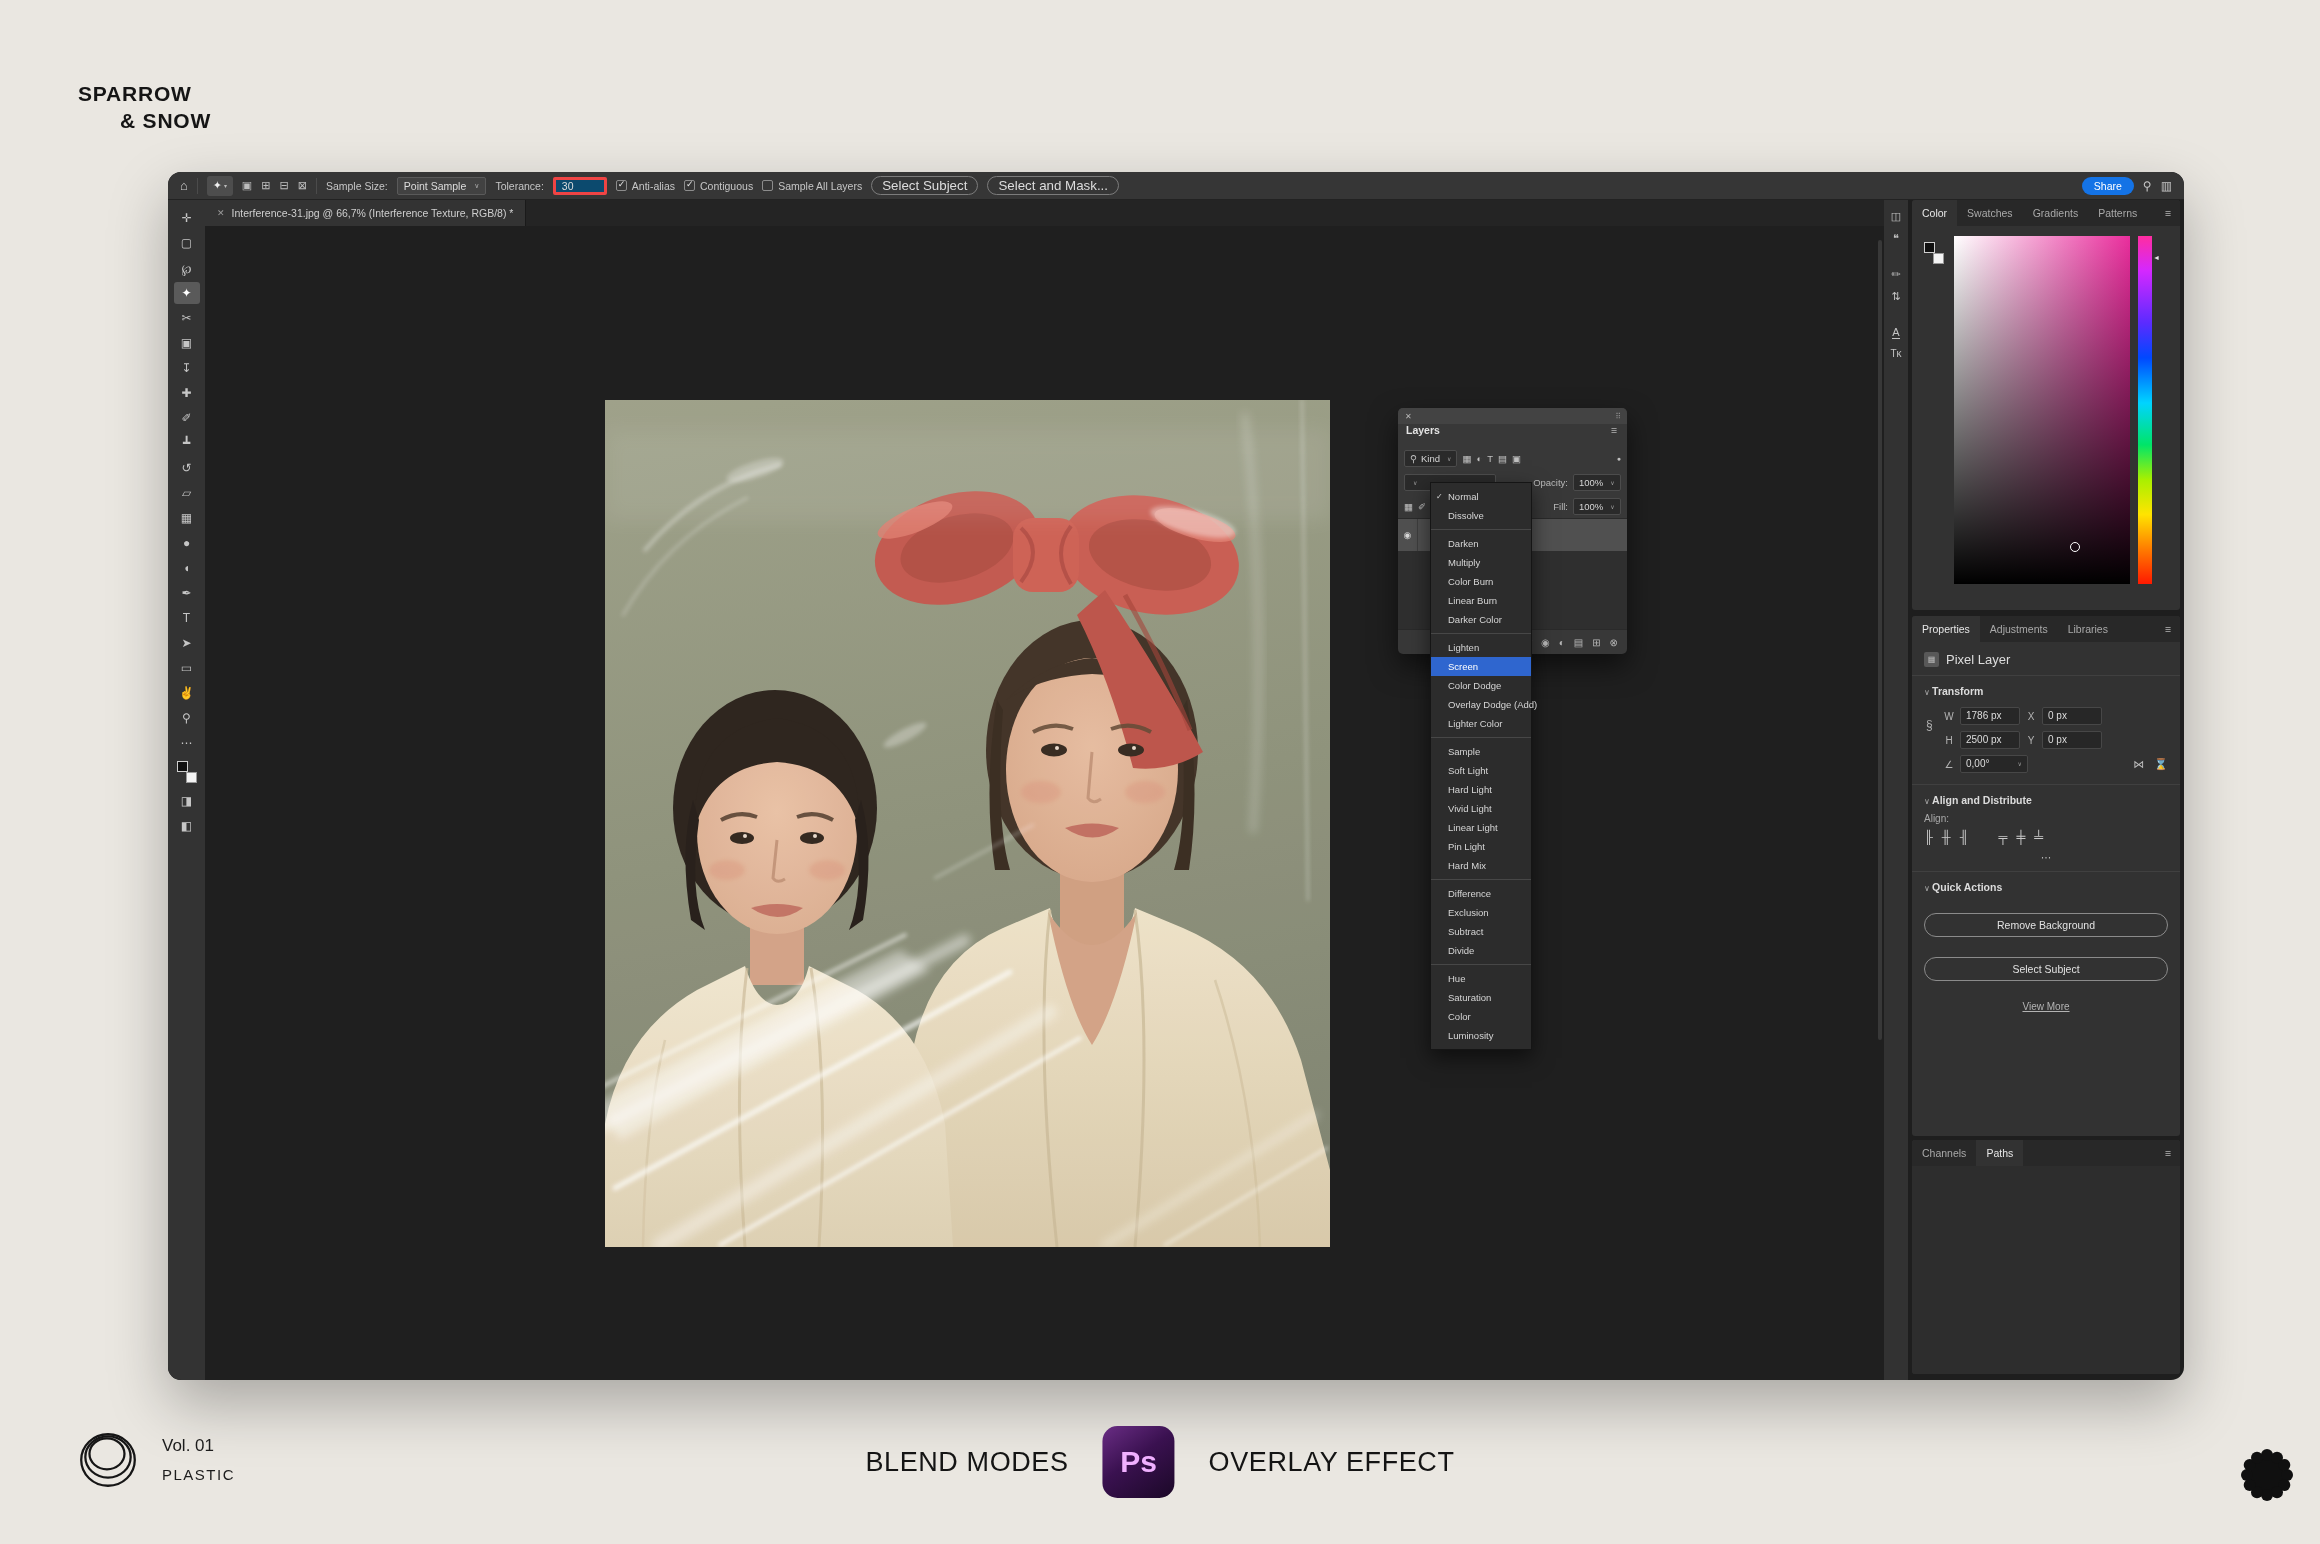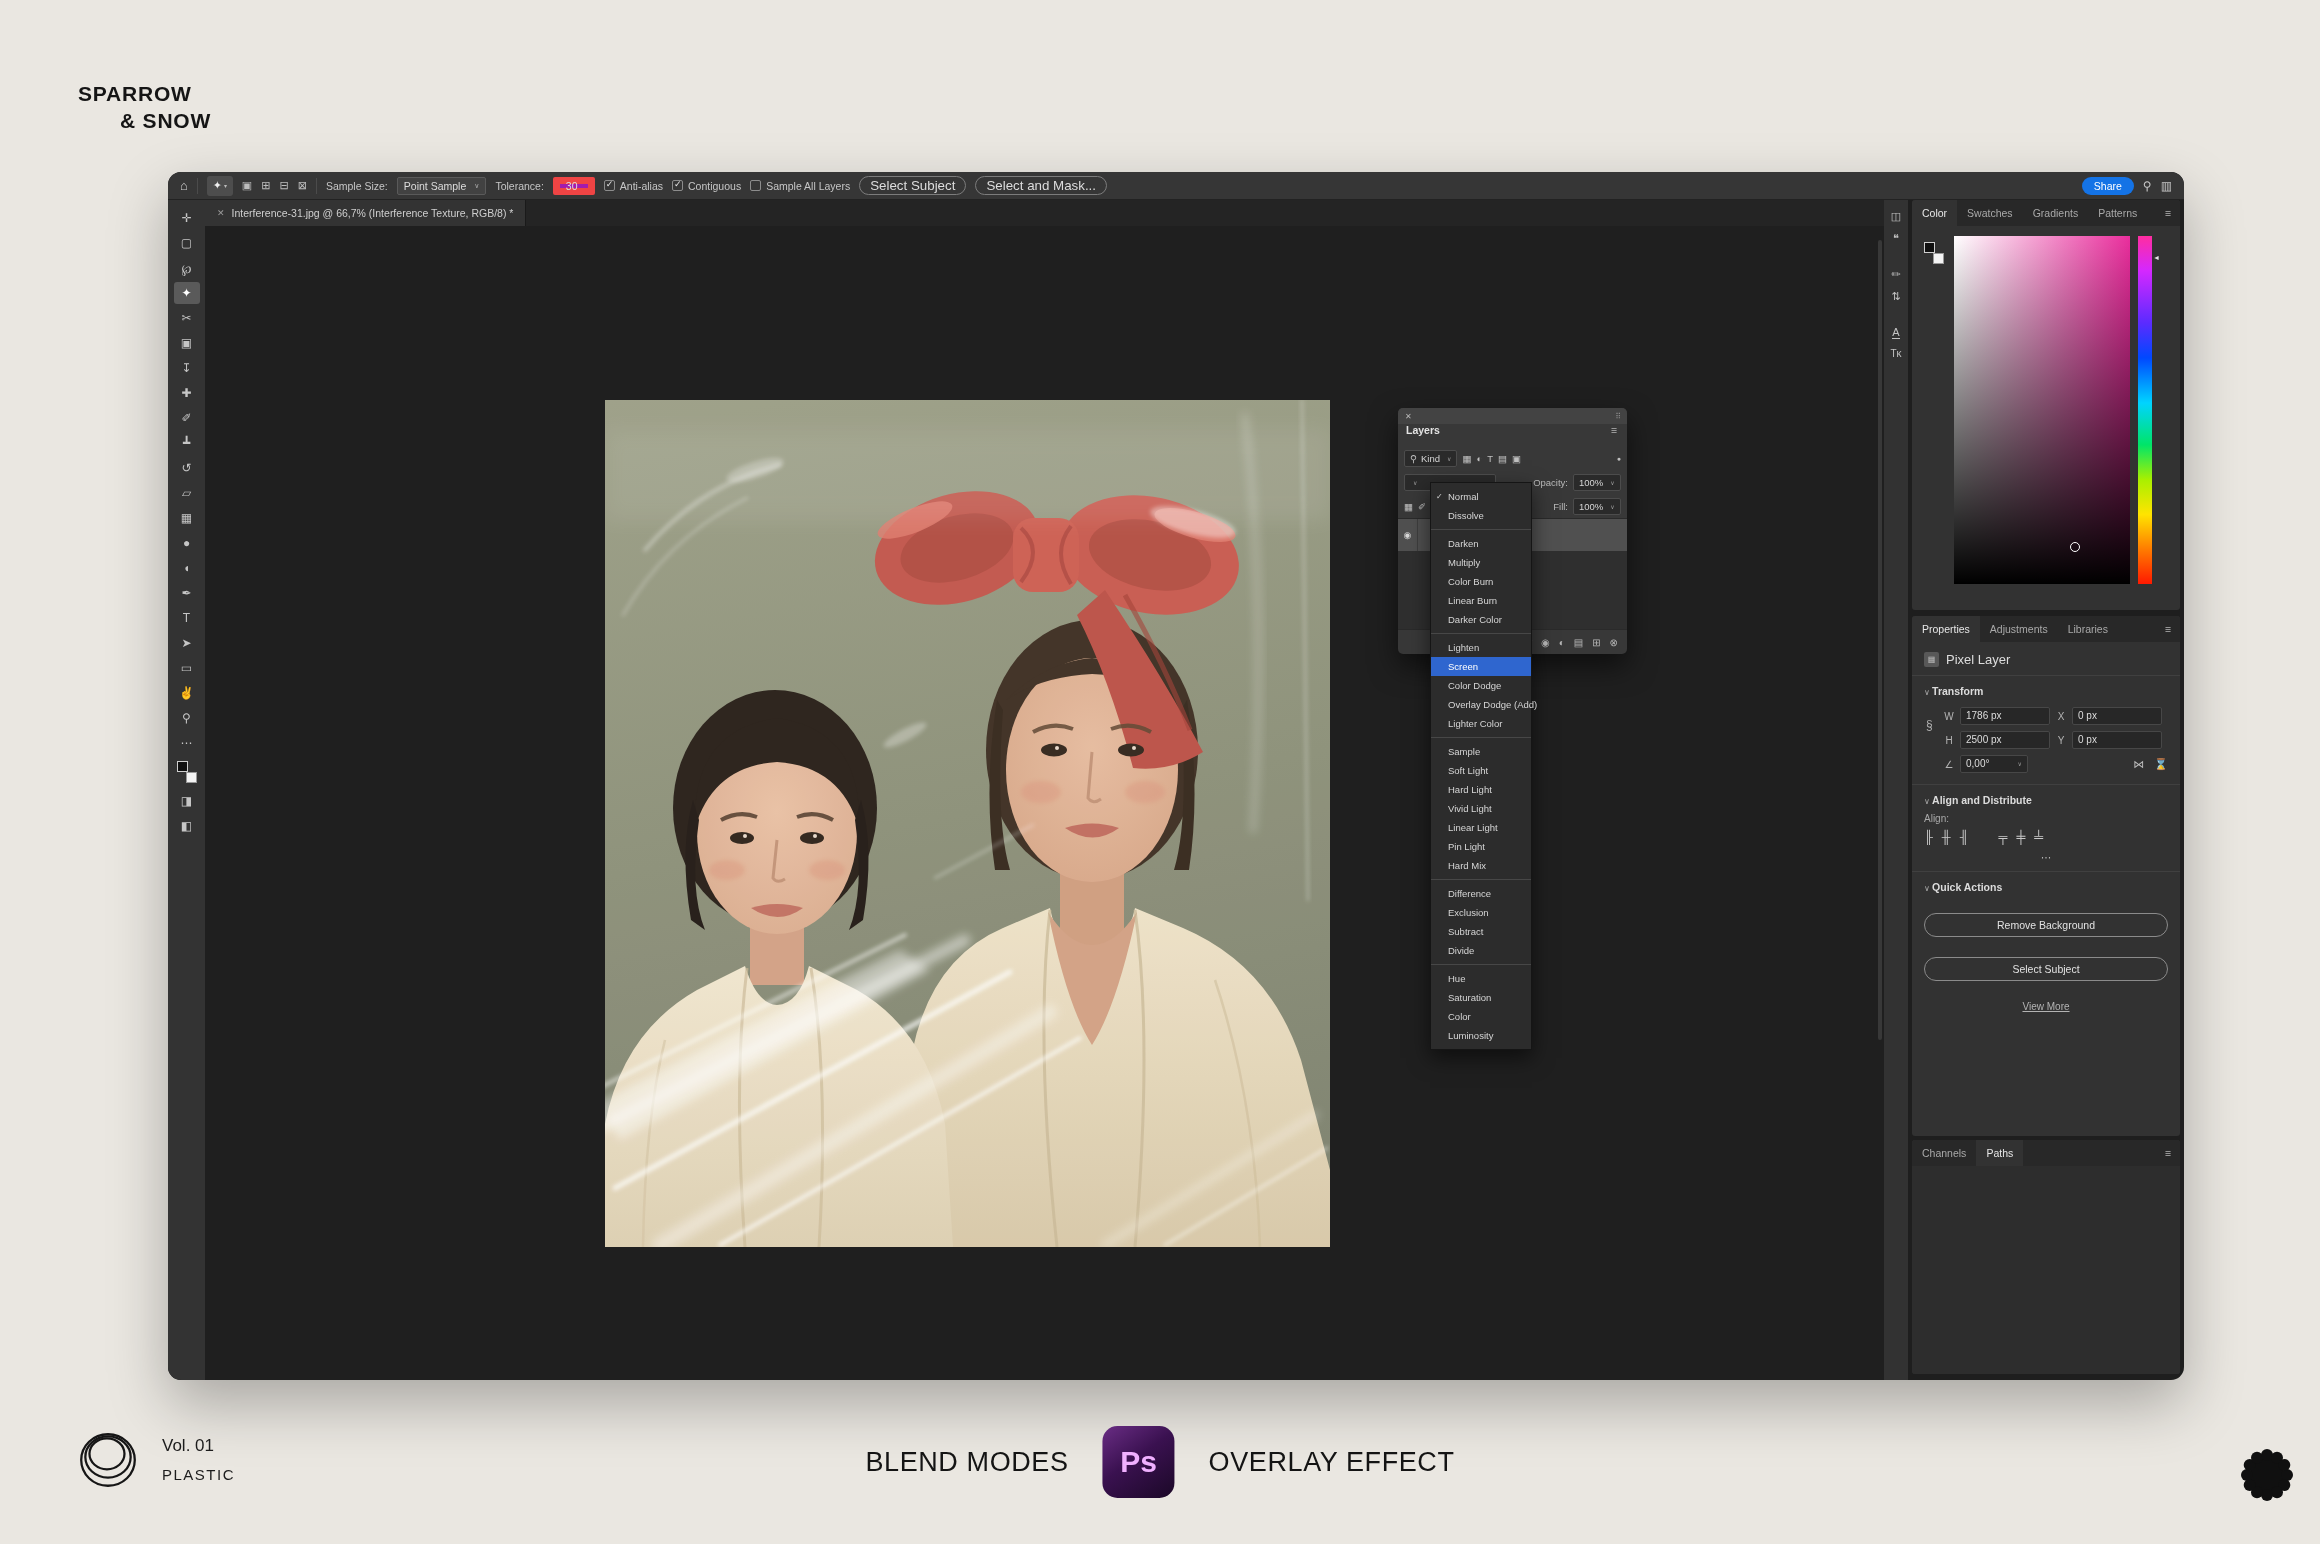--- a/index.html
+++ b/index.html
@@ -22,21 +22,21 @@
 
 .obar{position:absolute;left:0;top:0;width:100%;height:28px;background:#363636;display:flex;align-items:center;gap:9px;padding:0 12px;border-bottom:1px solid #222;z-index:6}
 .obar .sep{width:1px;height:16px;background:#4b4b4b}
 .homeicn{font-size:13px;color:#cfcfcf}
 .toolbox{width:26px;height:20px;background:#4d4d4d;border-radius:3px;display:flex;align-items:center;justify-content:center;color:#eee;font-size:11px;gap:2px}
 .toolbox .car{font-size:6px;color:#bbb}
 .micon{font-size:11px;color:#bdbdbd}
 .oblab{color:#c6c6c6;white-space:nowrap}
 .sel{height:18px;background:#424242;border:1px solid #5a5a5a;border-radius:2px;display:inline-flex;align-items:center;padding:0 6px;color:#ddd;gap:8px;white-space:nowrap}
 .sel::after{content:"∨";font-size:7px;color:#aaa}
-.inp{height:18px;width:42px;background:#a21caf;border:7px solid #ef4444;border-radius:2px;display:inline-flex;align-items:center;padding:0 6px;color:#ddd}
+.inp{height:18px;width:54px;background:#0c4a6e;border:3px solid #ef4444;border-radius:2px;display:inline-flex;align-items:center;padding:0 6px;color:#ddd}
 .chkwrap{display:flex;align-items:center;gap:5px}
 .chk{width:11px;height:11px;border:1px solid #8c8c8c;border-radius:2px;position:relative;flex:none}
 .chk.on::after{content:"✓";position:absolute;left:1px;top:-2px;font-size:9px;color:#e8e8e8}
 .obtn{height:19px;border:1px solid #7c7c7c;border-radius:10px;display:inline-flex;align-items:center;padding:0 10px;color:#ddd;background:transparent;white-space:nowrap}
 .share{height:18px;border-radius:9px;background:#1473e6;color:#fff;display:inline-flex;align-items:center;padding:0 12px;margin-left:auto}
 .obaricn{font-size:12px;color:#c5c5c5}
 
 
 .tabbar{position:absolute;left:37px;top:28px;width:1679px;height:26px;background:#242424;z-index:5}
 .doctab{display:inline-flex;align-items:center;gap:7px;height:26px;background:#333;padding:0 12px;color:#cfcfcf;border-right:1px solid #1a1a1a;white-space:nowrap}
@@ -76,21 +76,21 @@
 .pbody{padding:8px 12px;font-size:10.5px}
 .prow{display:flex;align-items:center;gap:7px;margin:2px 0 8px}
 .pl-icn{width:15px;height:15px;background:#585858;border-radius:2px;display:flex;align-items:center;justify-content:center;font-size:8px;color:#bbb}
 .hr{border-top:1px solid #404040;margin:8px -12px}
 .phead{color:#dcdcdc;margin:9px 0 7px;font-weight:bold;font-size:10.5px}
 .phead::before{content:"∨  ";font-size:8px;color:#aaa;font-weight:normal}
 .tgrid{position:relative;padding-left:20px}
 .linkicn{position:absolute;left:2px;top:14px;color:#b0b0b0;font-size:12px}
 .trow{display:flex;align-items:center;height:24px;gap:6px}
 .tlab{width:10px;color:#b3b3b3;font-size:10px;text-align:center}
-.tfield{width:90px;height:18px;background:#272727;border:1px solid #474747;border-radius:2px;line-height:16px;padding:0 5px;color:#ddd;font-size:10px;white-space:nowrap}
+.tfield{width:60px;height:18px;background:#272727;border:1px solid #474747;border-radius:2px;line-height:16px;padding:0 5px;color:#ddd;font-size:10px;white-space:nowrap}
 .tfsel{display:inline-flex;align-items:center}
 .tfsel::after{content:"∨";font-size:6px;color:#999;margin-left:auto}
 .angicn{color:#b3b3b3;font-size:10px;width:10px;text-align:center}
 .flips{margin-left:auto;display:flex;gap:10px;color:#bdbdbd;font-size:11px}
 .alignlab{color:#a9a9a9;font-size:10px;margin:2px 0 6px}
 .alrow{display:flex;gap:9px;color:#c9c9c9;font-size:12.5px}
 .alrow .gap2{width:12px}
 .moredots{text-align:center;color:#b5b5b5;margin:7px 0 0}
 .qbtn{display:block;width:100%;height:24px;border:1px solid #8b8b8b;border-radius:12px;background:transparent;color:#e2e2e2;font-size:10.5px;margin:20px 0;font-family:inherit}
 .vmore{text-align:center;color:#b3b3b3;text-decoration:underline;font-size:10px;margin-top:9px}

